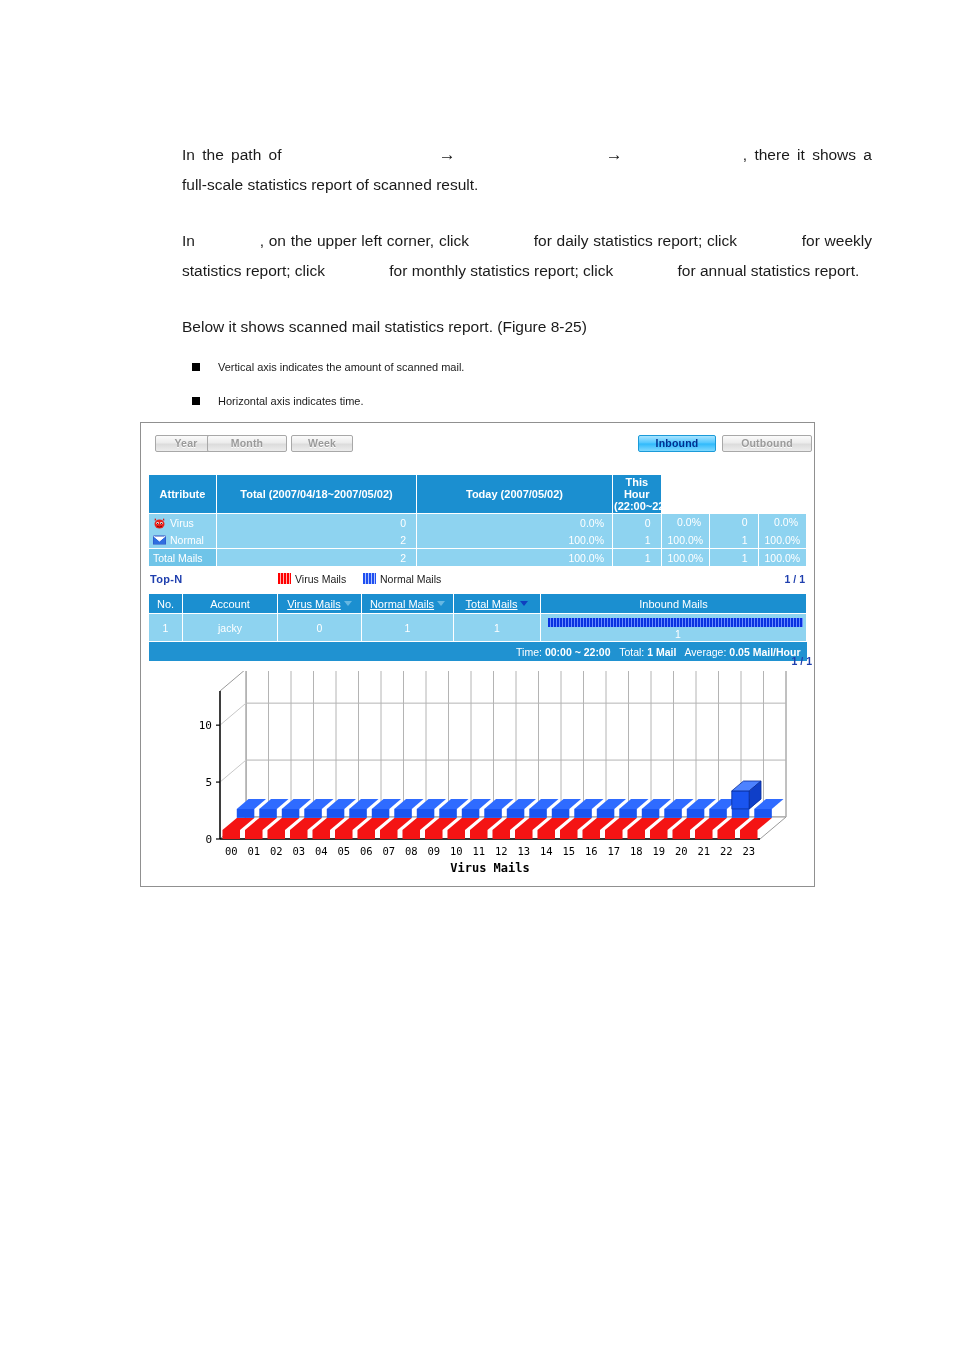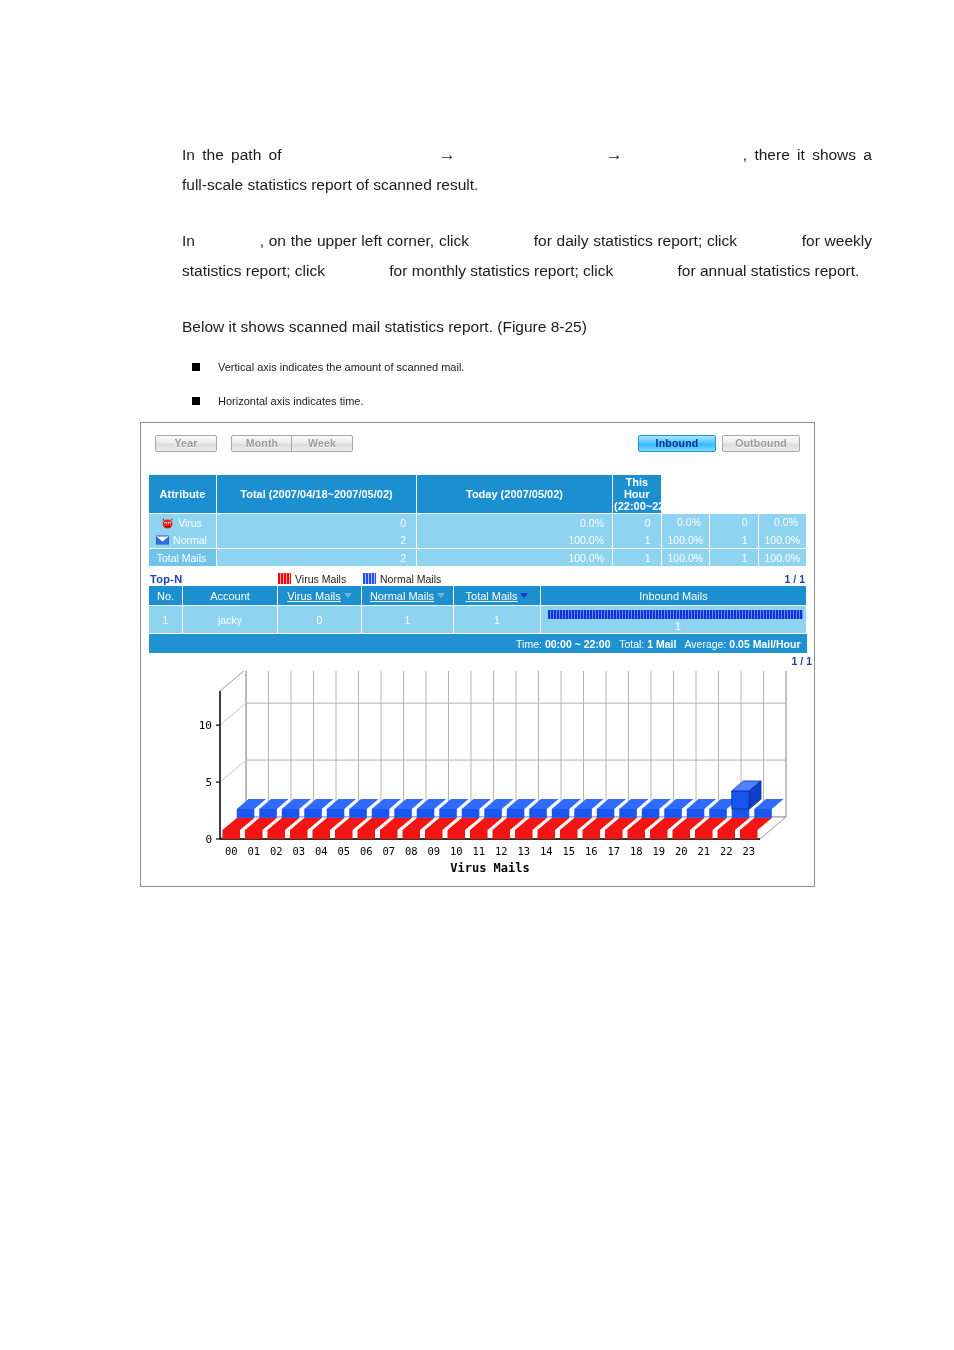--- a/index.html
+++ b/index.html
@@ -96,25 +96,25 @@
     border-color: #a8a8a8;
     color: #9a9a9a;
     text-shadow: 0 1px 0 #fff;
   }
   .btn.on {
     background: linear-gradient(to bottom,#a9e4ff 0%,#4ec6ff 48%,#2fb9fb 52%,#7fd9ff 100%);
     border-color: #1b9ad8;
     color: #00308f;
   }
   #btn-year  { left: 14px;  width: 62px; }
-  #btn-month { left: 90px;  width: 62px; }
+  #btn-month { left: 66px;  width: 80px; }
   #btn-week  { left: 150px; width: 62px; }
   #btn-day   { left: 218px; width: 62px; margin-top: 46px; }
   #btn-inbound  { left: 497px; width: 78px; }
-  #btn-outbound { left: 581px; width: 78px; }
+  #btn-outbound { left: 581px; width: 90px; }
 
   
   .attr-table {
     position: absolute;
     left: 7px; top: 51px;
     width: 659px;
     border-collapse: collapse;
     font-size: 10.5px;
     table-layout: fixed;
   }
@@ -129,21 +129,21 @@
   }
   .attr-table td {
     background: #8ed3f0;
     color: #ffffff;
     height: 17px;
     border-left: 1px solid #ffffff;
     border-right: 1px solid #ffffff;
     padding: 0 6px;
   }
   .attr-table td.lbl {
-    text-align: center;
+    text-align: left;
     padding-left: 4px;
     white-space: nowrap;
     font-size: 10.5px;
   }
   .attr-table td.num { text-align: right; width: 44%; padding-right: 10px;}
   .attr-table td.pct { text-align: right; width: 34%; padding-right: 8px;}
   .attr-table tr.total td { border-top: 1px solid #ffffff; }
   .attr-table tr.total td.lbl { background: #6fc4e8; }
 
   .ic {
@@ -178,21 +178,21 @@
 
   .pager {
     position: absolute; right: 2px;
     font-size: 10.5px; color: #1f3fae; font-weight: bold;
   }
   #pager-top { top: 0; }
 
   
   .topn-table {
     position: absolute;
-    left: 7px; top: 162px;
+    left: 7px; top: 170px;
     width: 659px;
     border-collapse: collapse;
     table-layout: fixed;
     font-size: 10.5px;
   }
   .topn-table th {
     background: #1b8fd0;
     color: #ffffff;
     font-weight: normal;
     height: 17px;

